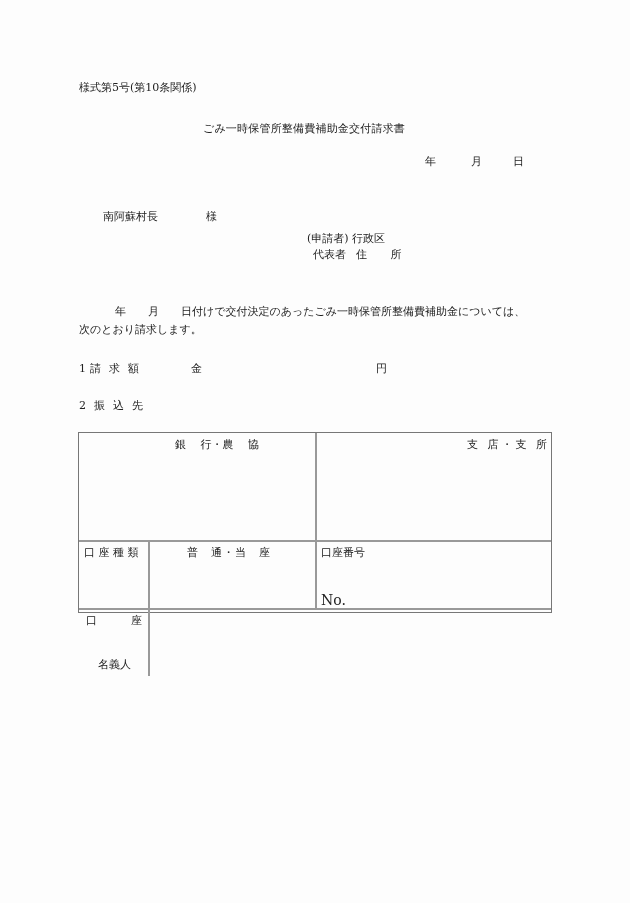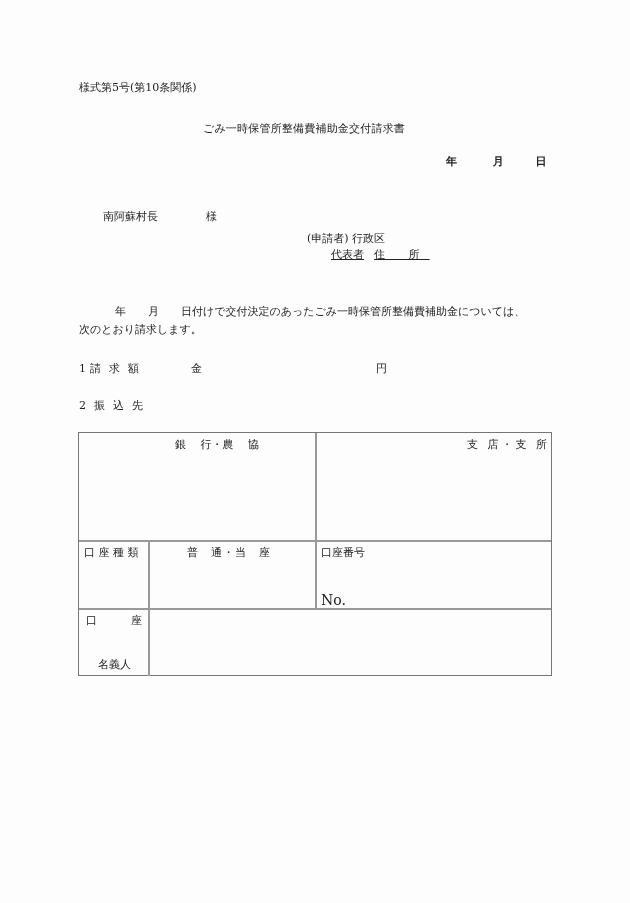--- a/index.html
+++ b/index.html
@@ -8,39 +8,39 @@
       background: #fdfdfd;
       position: relative;
       overflow: hidden;
       font-family: "DejaVu Serif", "Liberation Serif", serif;
       color: #222;
       font-size: 11px;
     }
     .abs { position: absolute; white-space: nowrap; line-height: 14px; }
     .form-no { left: 79px; top: 81px; }
     .doc-title { left: 0; width: 608px; text-align: center; top: 122px; letter-spacing: 0.2px; }
-    .date-line { left: 446px; top: 155px; font-weight: bold; }
+    .date-line { left: 425px; top: 155px; }
     .date-line span { display: inline-block; }
     .addressee { left: 103px; top: 210px; }
     .addressee .sama { margin-left: 48px; }
     .applicant1 { left: 307px; top: 232px; }
-    .applicant2 { left: 331px; top: 248px; text-decoration: underline; }
+    .applicant2 { left: 313px; top: 248px; }
     .applicant2 .label2 { margin-left: 10px; letter-spacing: 10px; }
     .body1 { left: 79px; top: 305px; }
     .body1 .indent { display: inline-block; width: 36px; }
     .body1 .gap { display: inline-block; width: 22px; }
     .body2 { left: 79px; top: 323px; }
     .item1 { left: 79px; top: 362px; }
     .item1 .lbl { letter-spacing: 8px; margin-left: 4px; }
     .item1 .kin { position: absolute; left: 112px; top: 0; }
     .item1 .yen { position: absolute; left: 297px; top: 0; }
     .item2 { left: 79px; top: 399px; }
     .item2 .lbl { letter-spacing: 8px; margin-left: 8px; }
 
-    .tbl { position: absolute; left: 78px; top: 432px; width: 474px; height: 244px;
+    .tbl { position: absolute; left: 78px; top: 432px; width: 474px; height: 181px;
       border: 1.5px solid #777; box-sizing: border-box; }
     .line { position: absolute; background: #999; }
     .cell-text { position: absolute; white-space: nowrap; line-height: 14px; }
   </style>
 </head>
 <body>
 
 <div class="abs form-no">様式第5号(第10条関係)</div>
 <div class="abs doc-title">ごみ一時保管所整備費補助金交付請求書</div>
 

